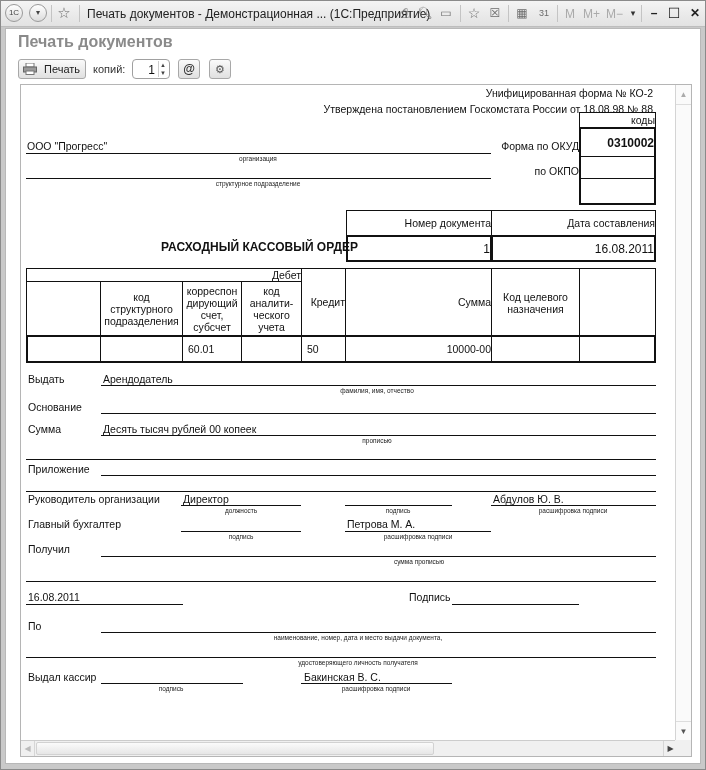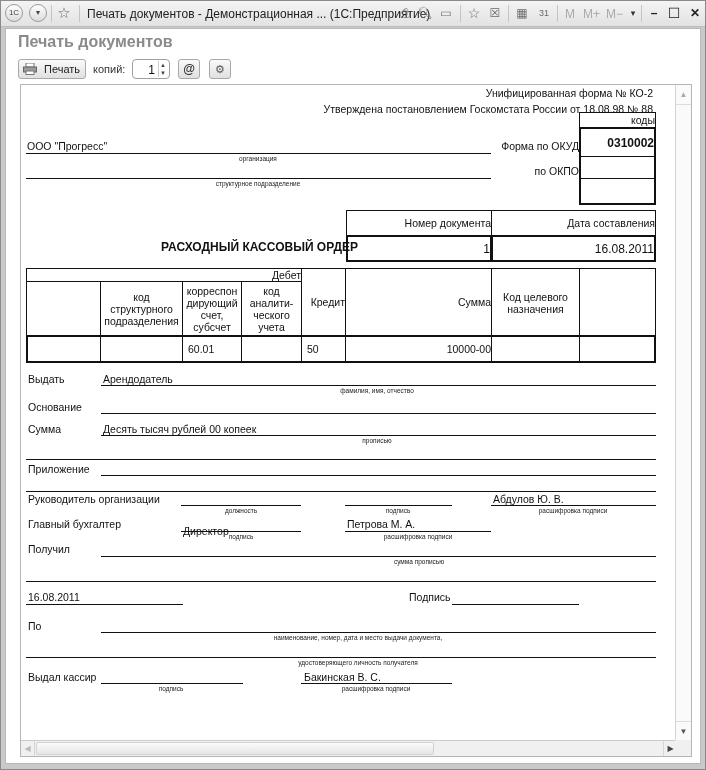--- a/index.html
+++ b/index.html
@@ -206,21 +206,21 @@
       <span class="t" style="left:82px; top:338px;">Десять тысяч рублей 00 копеек</span>
       <div class="ln" style="left:80px; top:350px; width:555px;"></div>
       <span class="tiny" style="left:356px; top:352px;">прописью</span>
       <div class="ln" style="left:5px; top:374px; width:630px;"></div>
 
       <span class="t" style="left:7px; top:378px;">Приложение</span>
       <div class="ln" style="left:80px; top:390px; width:555px;"></div>
       <div class="ln" style="left:5px; top:406px; width:630px;"></div>
 
       <span class="t" style="left:7px; top:408px;">Руководитель организации</span>
-      <span class="t" style="left:162px; top:408px;margin-top:32px;">Директор</span>
+      <span class="t" style="left:162px; top:408px;">Директор</span>
       <div class="ln" style="left:160px; top:420px; width:120px;"></div>
       <span class="tiny" style="left:220px; top:422px;">должность</span>
       <div class="ln" style="left:324px; top:420px; width:107px;"></div>
       <span class="tiny" style="left:377px; top:422px;">подпись</span>
       <span class="t" style="left:472px; top:408px;">Абдулов Ю. В.</span>
       <div class="ln" style="left:470px; top:420px; width:165px;"></div>
       <span class="tiny" style="left:552px; top:422px;">расшифровка подписи</span>
 
       <span class="t" style="left:7px; top:433px;">Главный бухгалтер</span>
       <div class="ln" style="left:160px; top:446px; width:120px;"></div>

